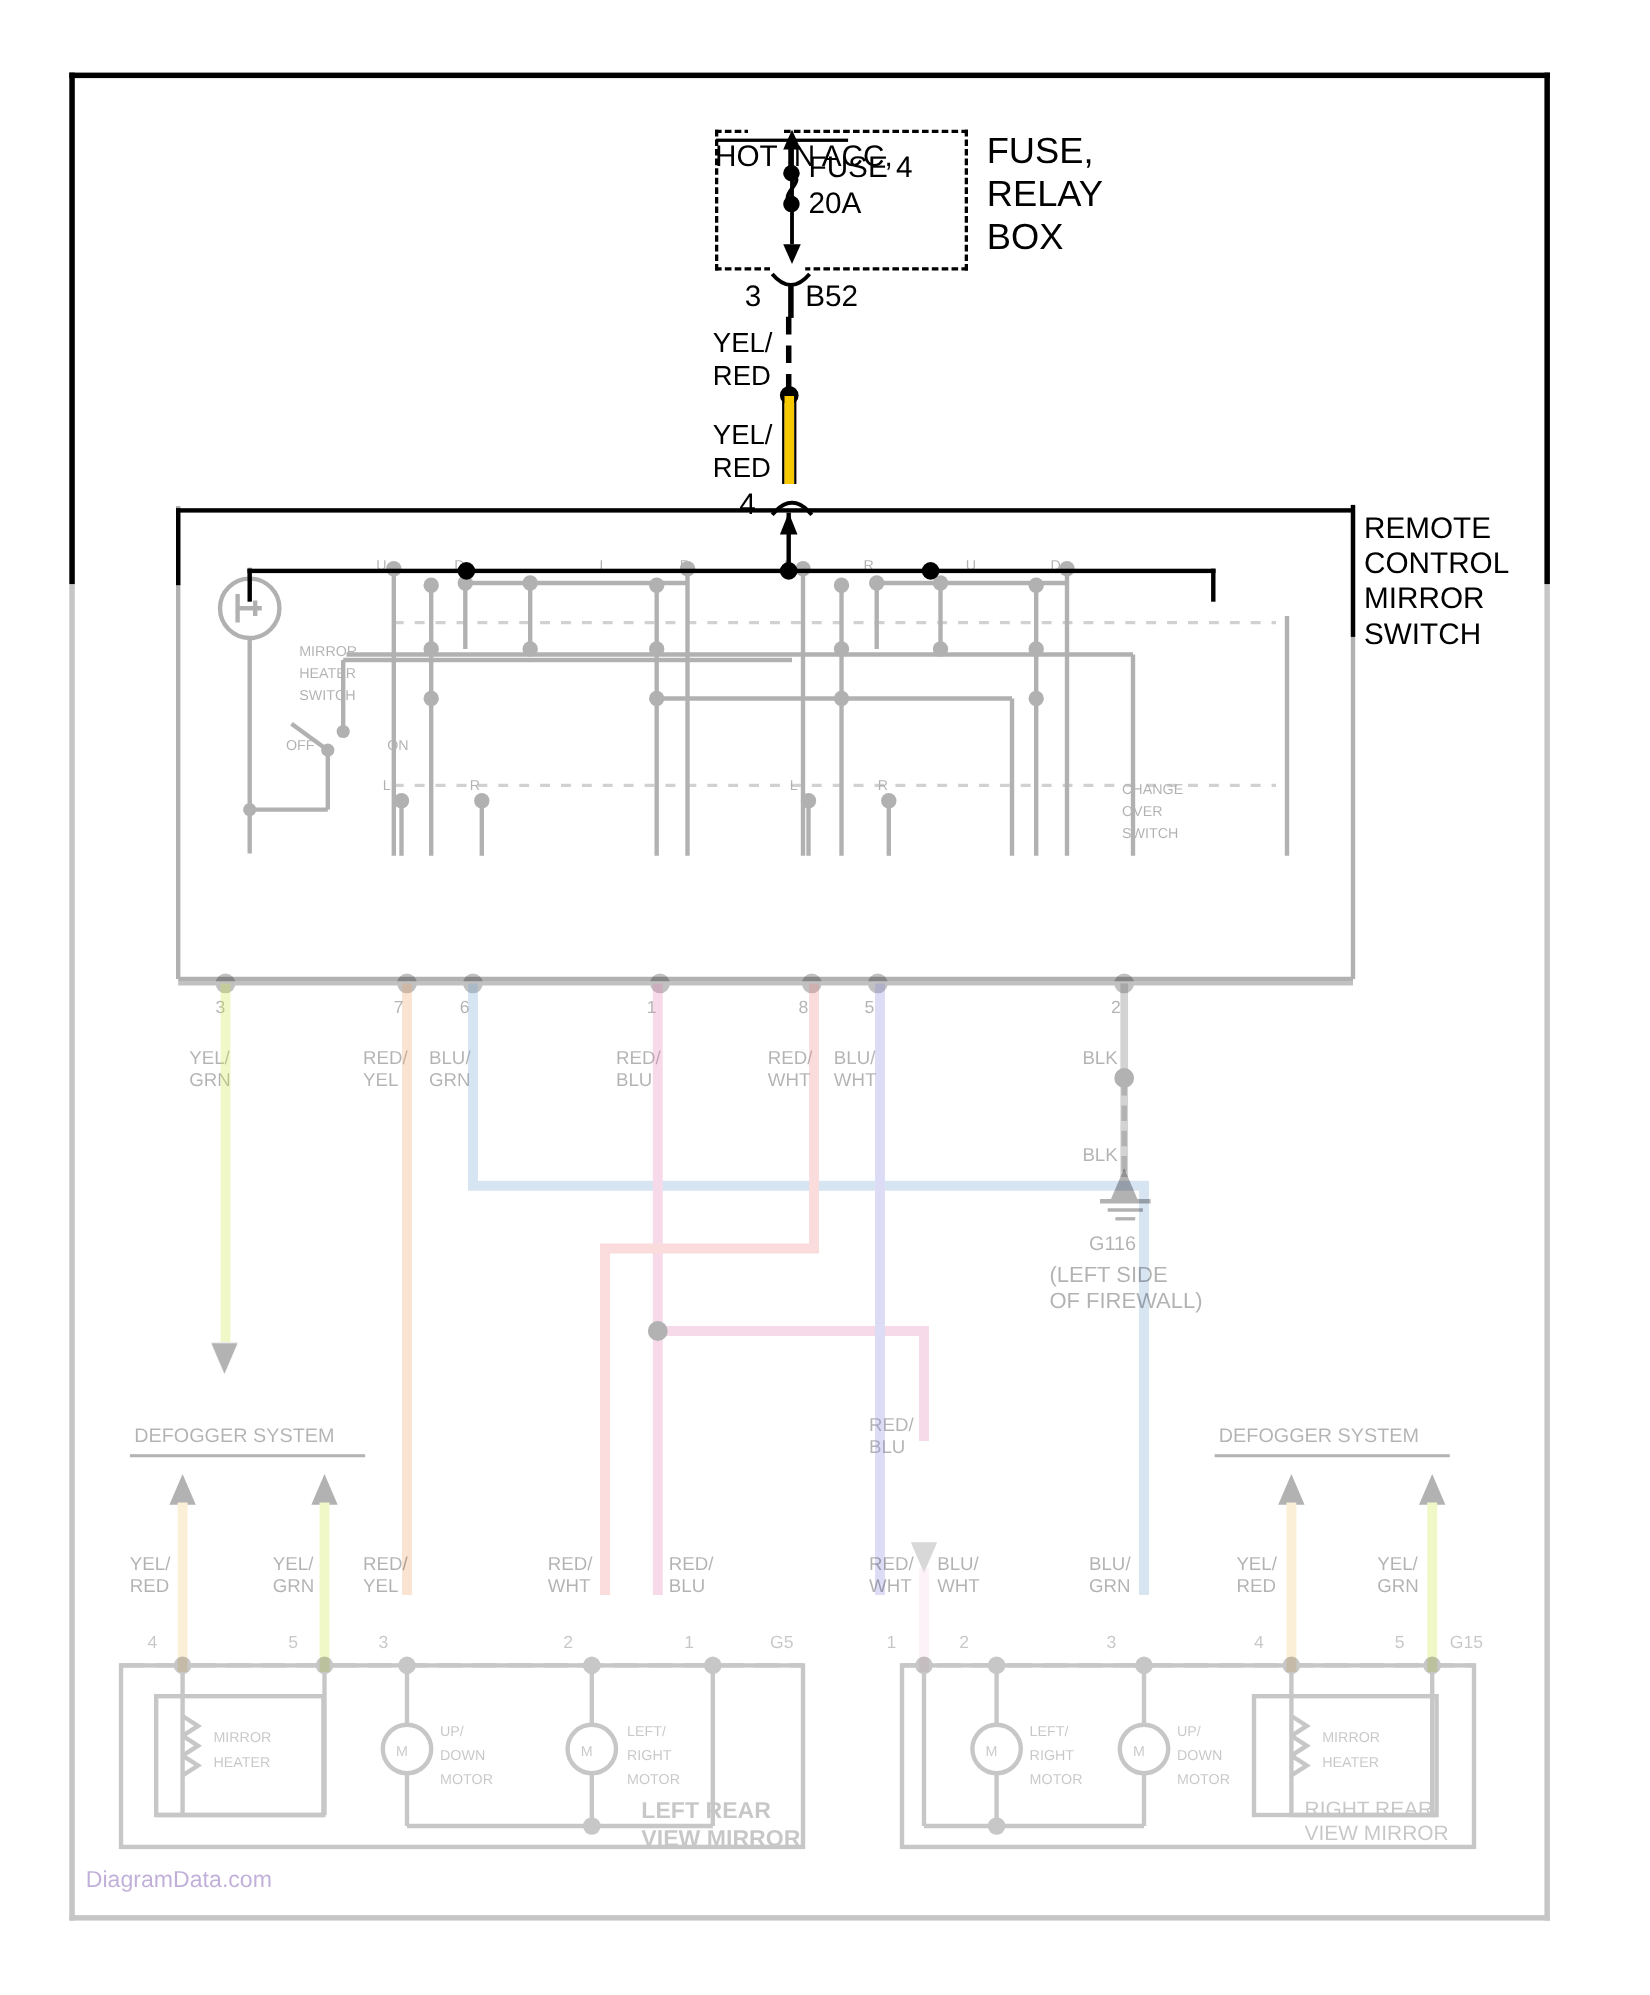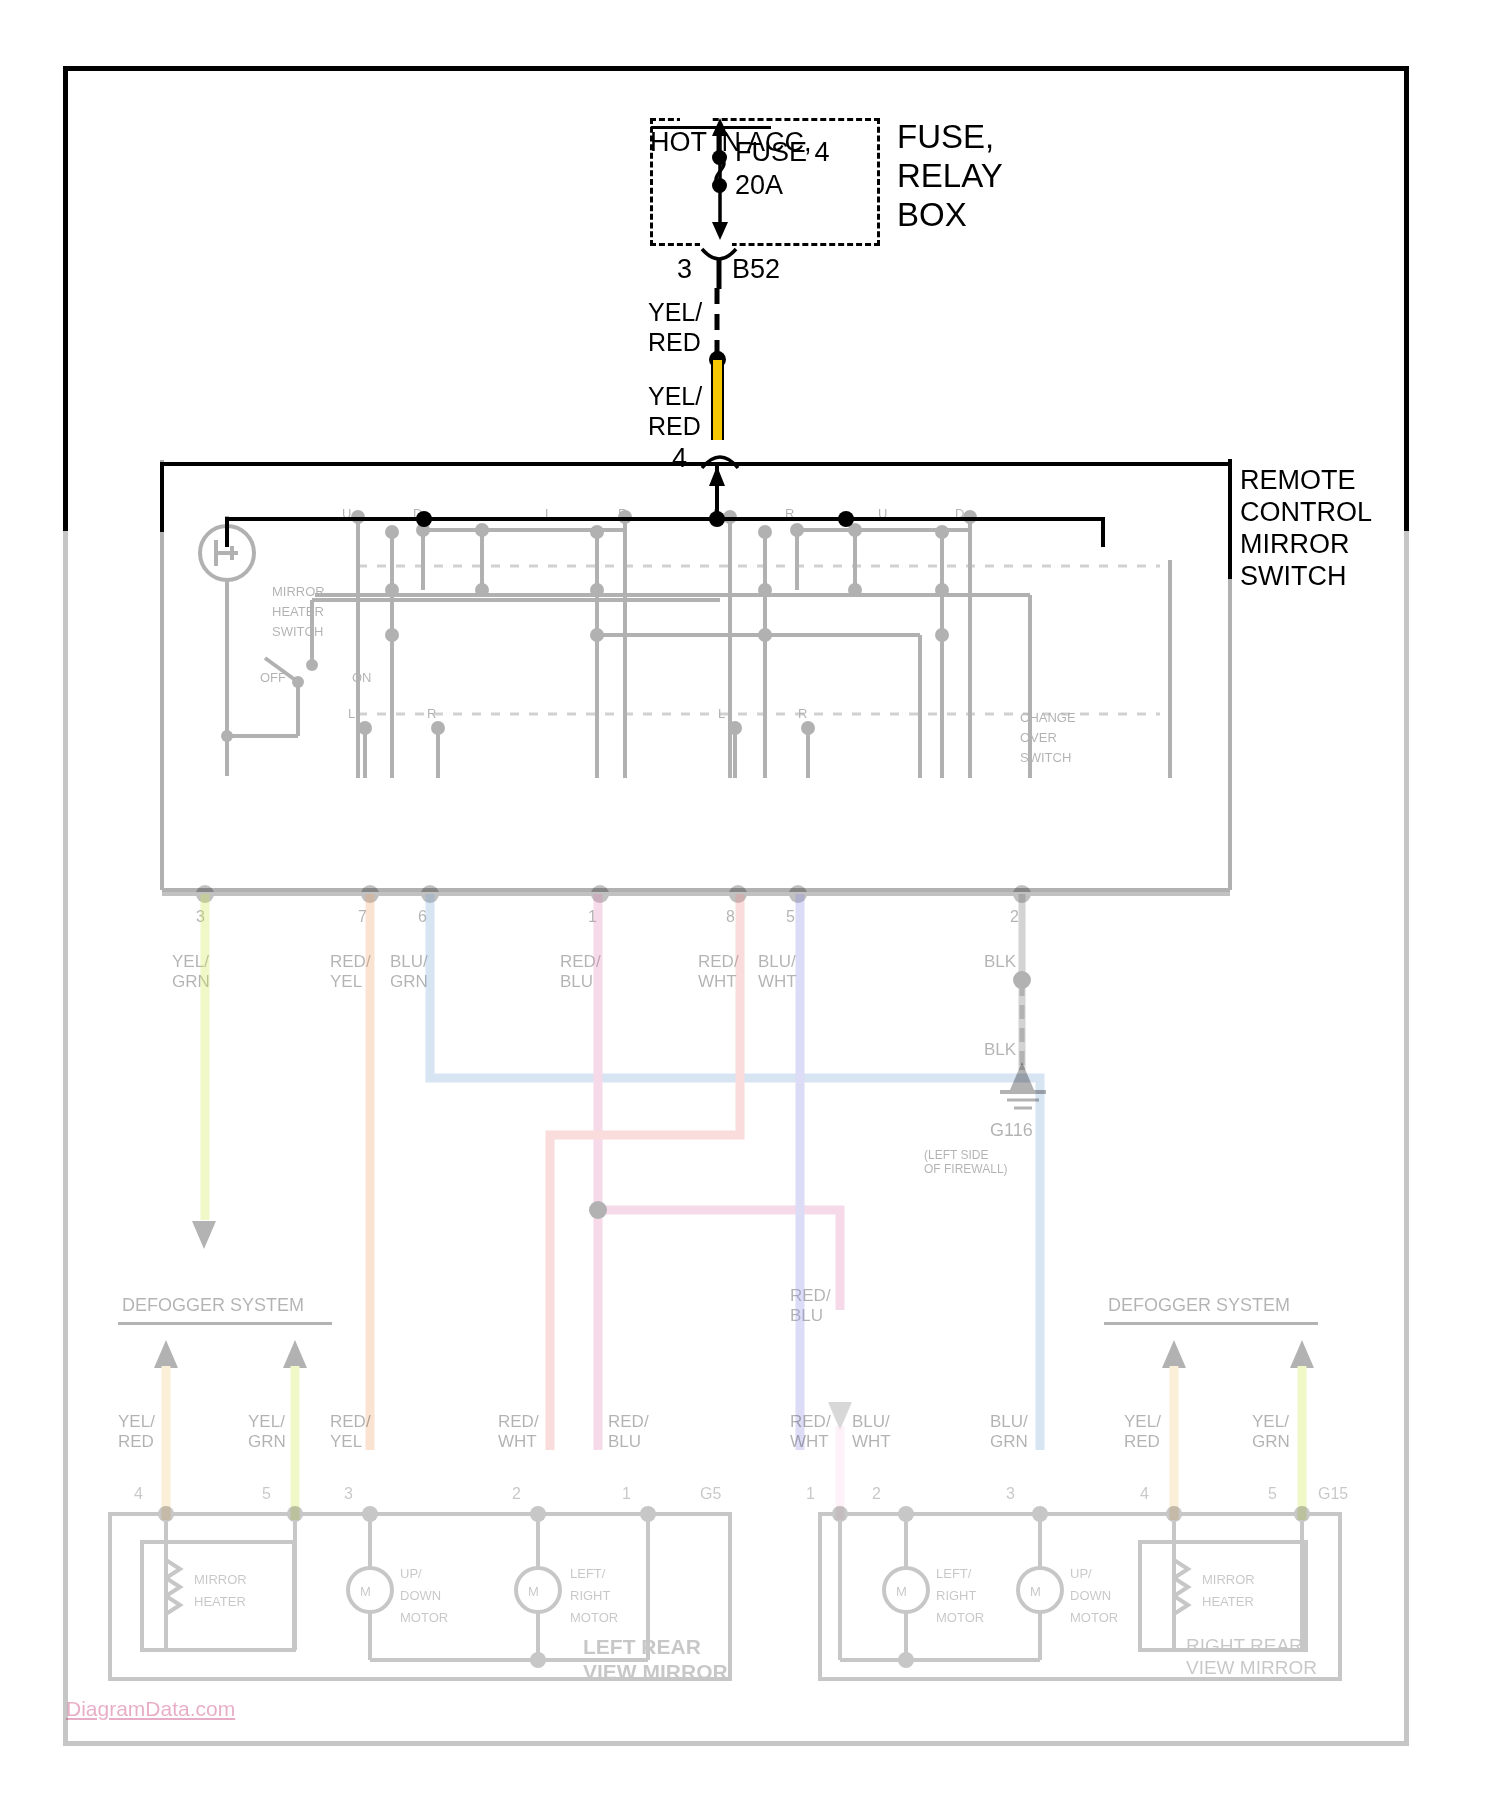--- a/index.html
+++ b/index.html
@@ -295,21 +295,21 @@
   </div>
 
   <div class="g-f3">
     <svg style="position:absolute;left:960px;top:1060px;" width="140" height="60" viewBox="0 0 140 60">
       <polygon points="62,2 50,30 74,30" fill="#000"></polygon>
       <line x1="40" y1="32" x2="86" y2="32" stroke="#000" stroke-width="4"></line>
       <line x1="47" y1="40" x2="79" y2="40" stroke="#000" stroke-width="3"></line>
       <line x1="54" y1="48" x2="72" y2="48" stroke="#000" stroke-width="3"></line>
     </svg>
     <div class="lbl" style="left:990px;top:1120px;font-size:18px;">G116</div>
-    <div class="lbl" style="left:924px;top:1148px;font-size:12px;">(LEFT SIDE
+    <div class="lbl" style="left:954px;top:1148px;font-size:20px;">(LEFT SIDE
 OF FIREWALL)</div>
   </div>
 
   <div class="g-f3">
     <svg style="position:absolute;left:180px;top:1215px;" width="60" height="40" viewBox="0 0 60 40">
       <polygon points="24,34 12,6 36,6" fill="#000"></polygon>
     </svg>
     <div class="lbl" style="left:122px;top:1295px;font-size:18px;">DEFOGGER SYSTEM</div>
     <div class="ln" style="left:118px;top:1322px;width:214px;height:3px;"></div>
 
@@ -456,15 +456,15 @@
       <line x1="492" y1="24" x2="492" y2="160" stroke="#000" stroke-width="4"></line>
       <line x1="364" y1="160" x2="496" y2="160" stroke="#000" stroke-width="4"></line>
       <text class="sw-txt" x="392" y="94" font-size="15">MIRROR</text>
       <text class="sw-txt" x="392" y="116" font-size="15">HEATER</text>
     </svg>
 
     <div class="lbl" style="left:1186px;top:1635px;font-size:19px;">RIGHT REAR
 VIEW MIRROR</div>
   </div>
 
-  <div class="lbl" style="left:66px;top:1697px;font-size:21px;color:#be185d;opacity:.35;text-decoration:underline;">DiagramData.com</div>
+  <div class="lbl" style="left:78px;top:1697px;font-size:21px;color:#4c1d95;opacity:.35;">DiagramData.com</div>
 
 </div>
 
 </body></html>

